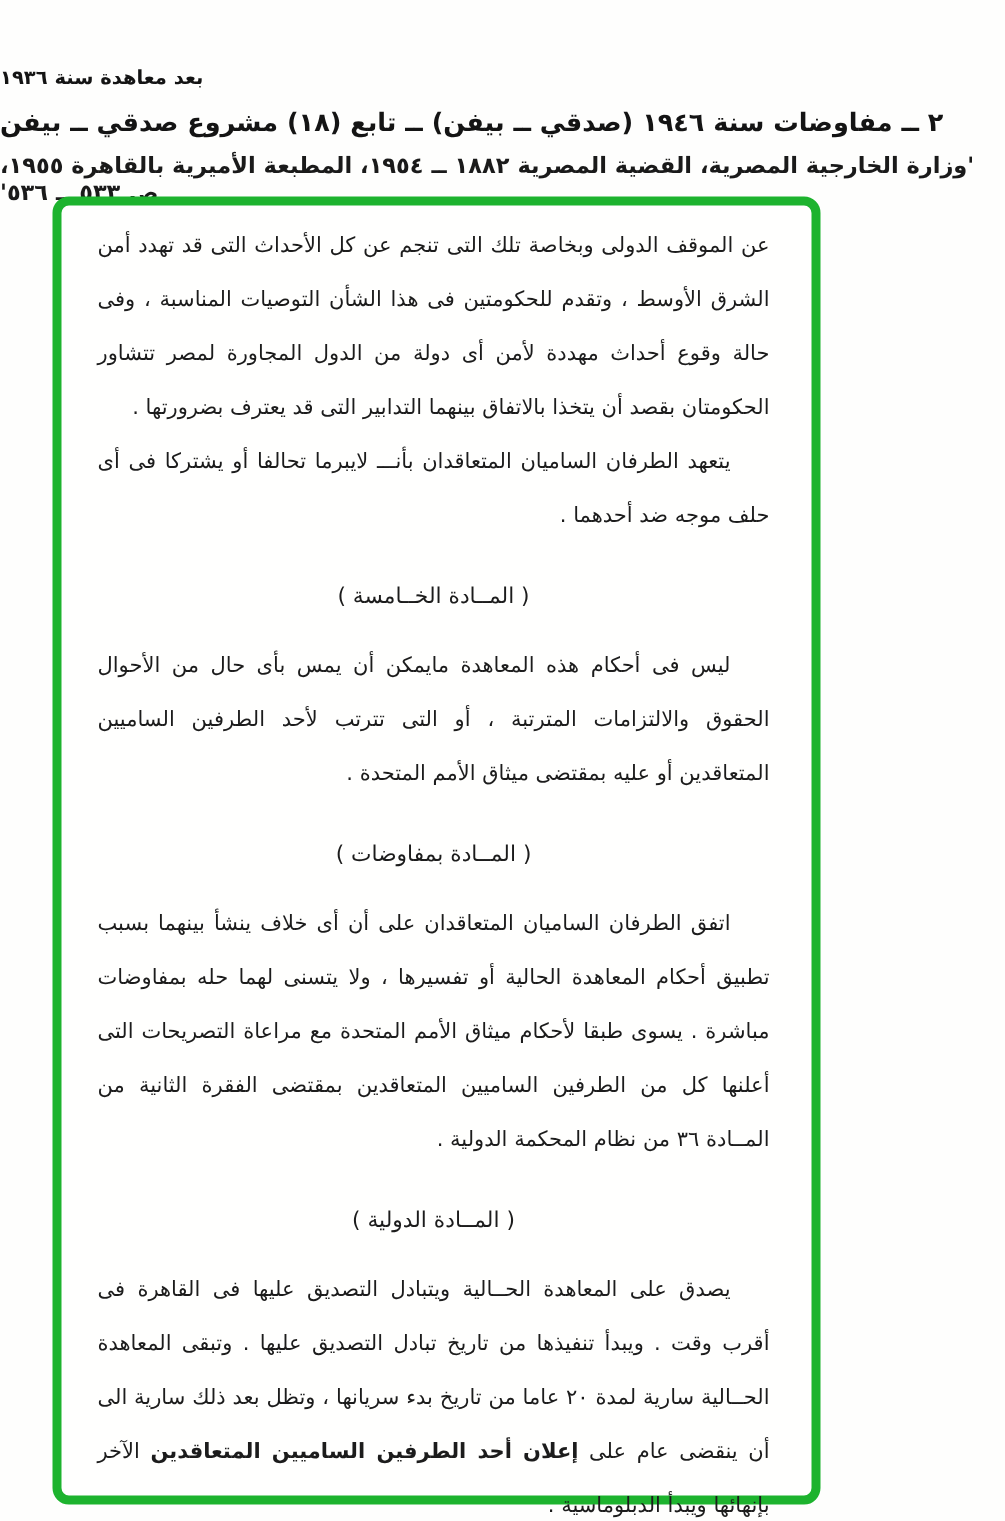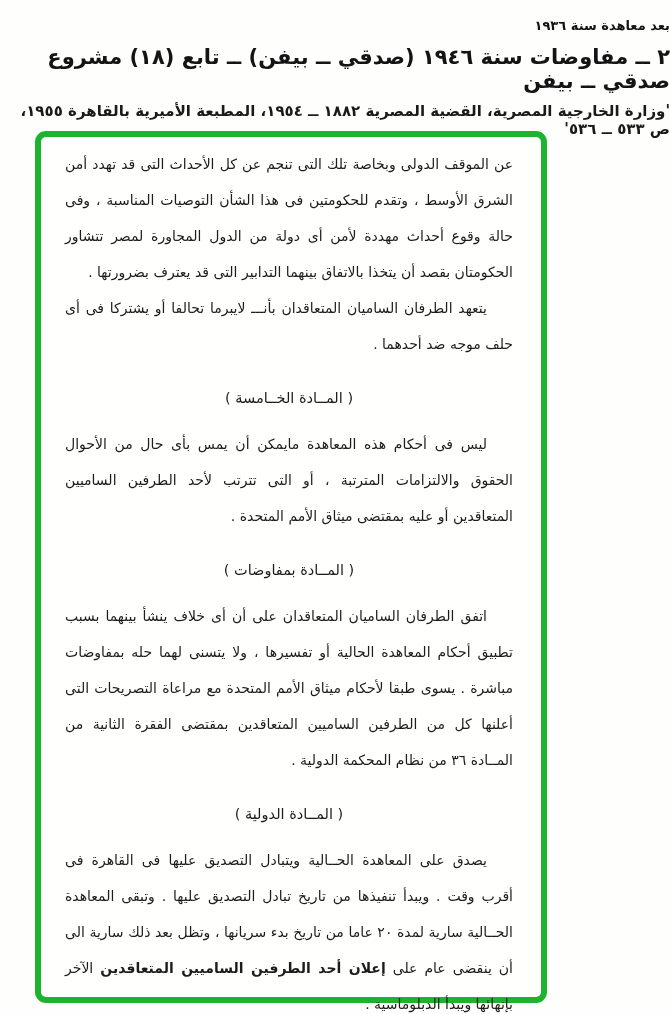--- a/index.html
+++ b/index.html
@@ -15,31 +15,31 @@
     direction: rtl;
     overflow: hidden;
   }
   .page {
     position: absolute;
     inset: 0;
     background: #fefefd;
   }
   
   .hdr {
-    padding-top: 18px;
-    text-align: right;
+    padding-top: 45px;
+    text-align: left;
     font-weight: bold;
     color: #141414;
   }
   .hdr-line1 {
     font-size: 13px;
     margin-bottom: 12px;
   }
   .hdr-line2 {
-    font-size: 21px;
+    font-size: 17px;
     margin-bottom: 9px;
   }
   .hdr-line3 {
     font-size: 15px;
     color: #1a1a1a;
   }
   
   .highlight-box {
     position: absolute;
     left: 35px;

